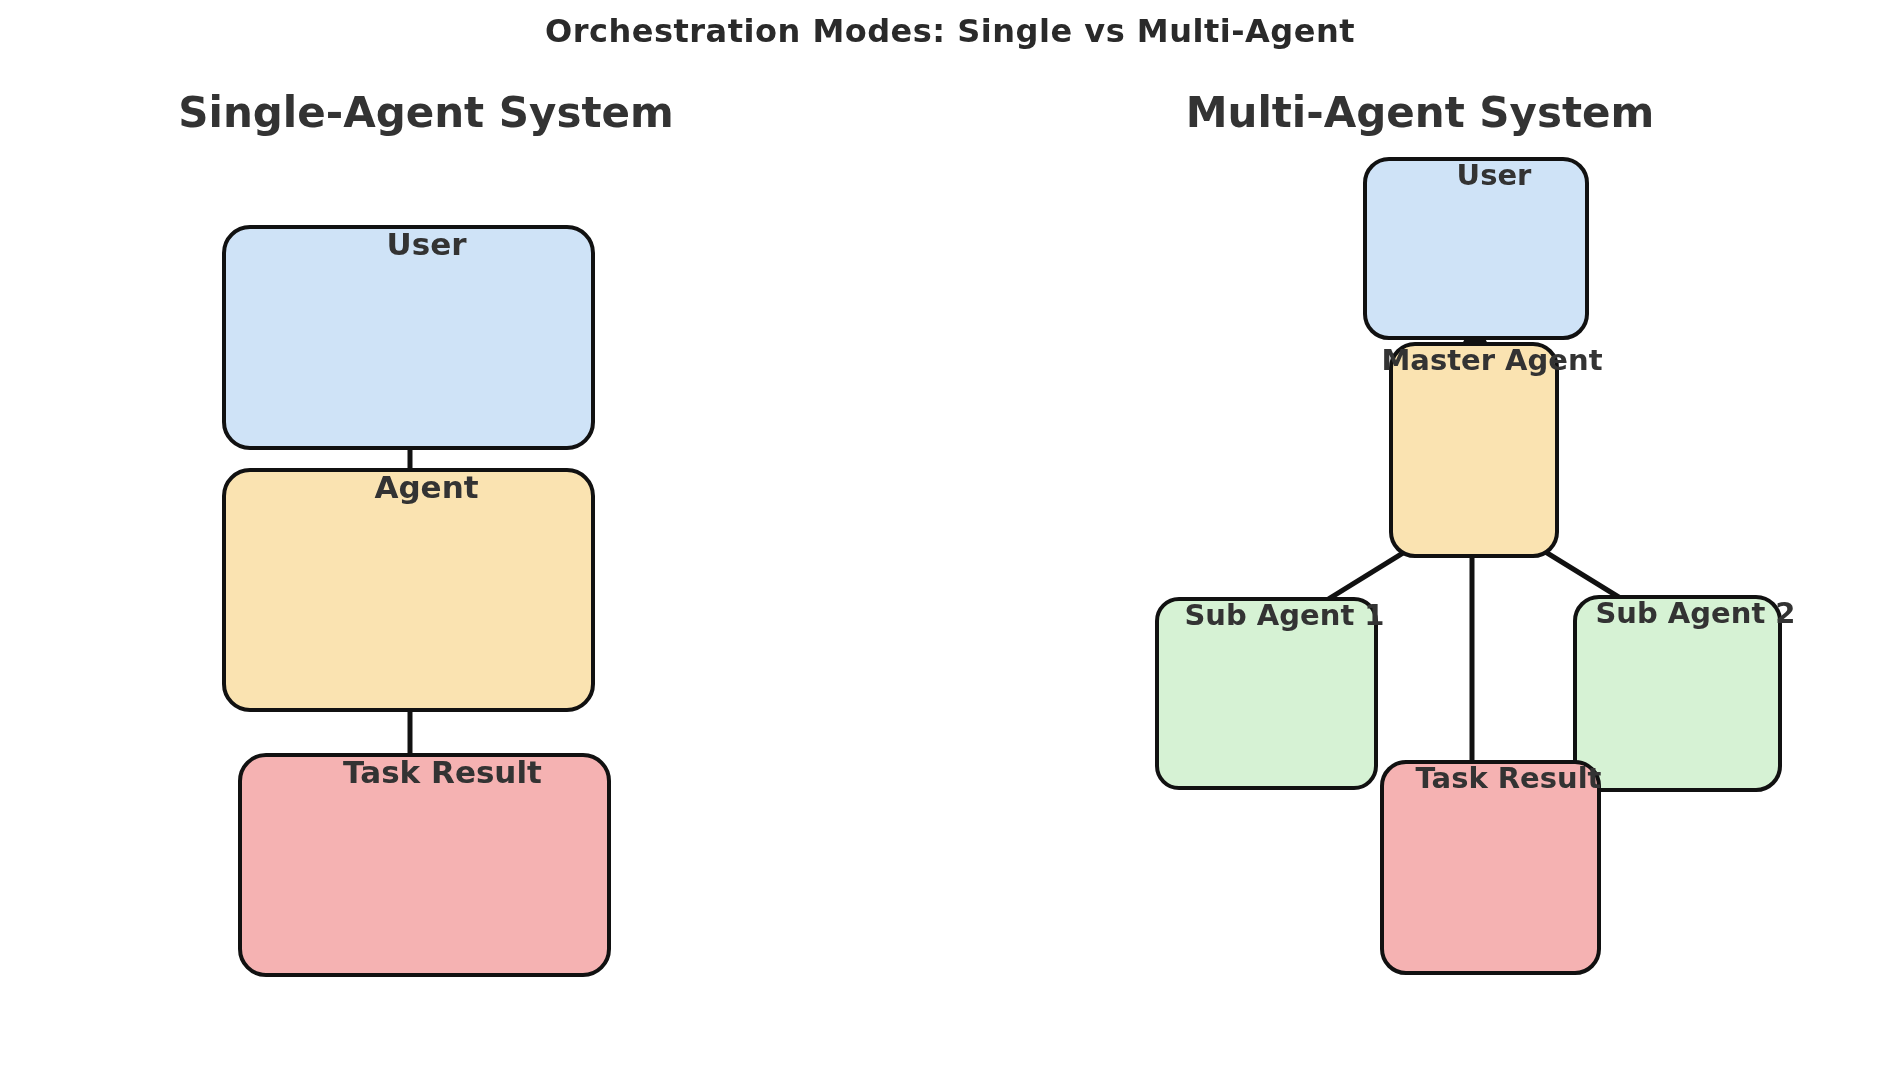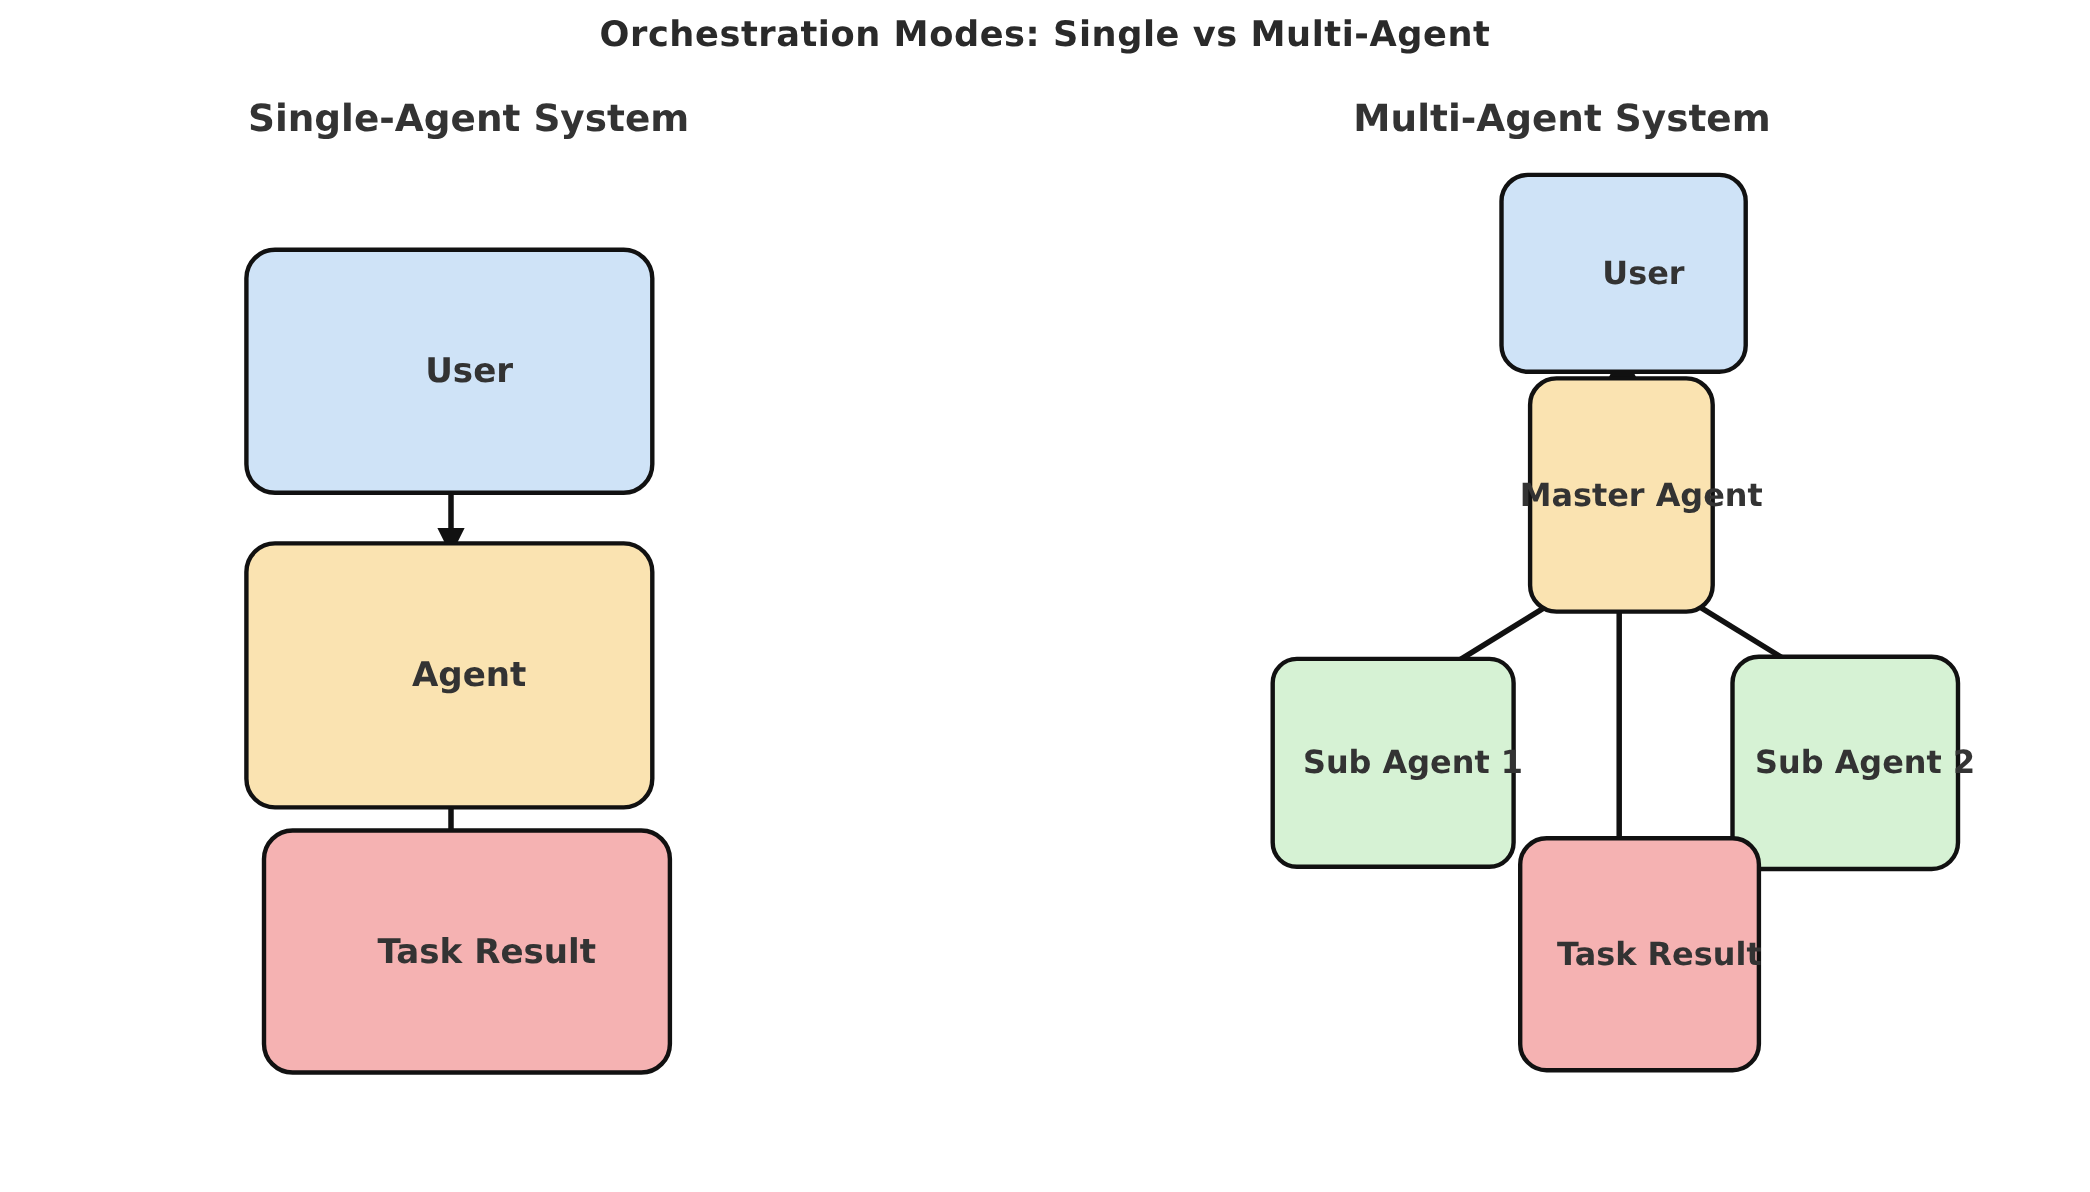--- a/index.html
+++ b/index.html
@@ -12,41 +12,41 @@
     background:var(--background);
     font-family:"DejaVu Sans","Liberation Sans",sans-serif;
     color:var(--text);
   }
   .fig-title{
     position:absolute;left:0;top:12px;width:1900px;text-align:center;
     font-size:32px;font-weight:bold;color:#2a2a2a;letter-spacing:0.5px;
   }
   .col-heading{
     position:absolute;top:88px;width:600px;text-align:center;
-    font-size:34px;font-weight:bold;color:var(--text);
+    font-size:42px;font-weight:bold;color:var(--text);
   }
   .col-heading.left{left:126px;}
   .col-heading.right{left:1120px;}
   .node{
-    position:absolute;display:flex;align-items:center;justify-content:center;
+    position:absolute;display:flex;justify-content:center;
     border:4px solid var(--box-border);border-radius:28px;box-sizing:border-box;padding-left:36px;
   }
   .node .lbl{
     font-weight:bold;color:var(--text);white-space:nowrap;line-height:1;
   }
   .left-col .lbl{font-size:31px;}
   .right-col .lbl{font-size:29px;}
   .fill-user{background:var(--node-user);}
   .fill-agent{background:var(--node-agent);}
   .fill-sub{background:var(--node-sub-agent);}
   .fill-task{background:var(--node-task-result);margin-left:16px;}
 
   
   #n-user-l {left:222px;top:225px;width:373px;height:225px;}
-  #n-agent-l{left:222px;top:468px;width:373px;height:244px;margin-top:24px;}
+  #n-agent-l{left:222px;top:468px;width:373px;height:244px;}
   #n-task-l {left:222px;top:753px;width:373px;height:224px;}
 
   
   #n-user-r {left:1363px;top:157px;width:226px;height:183px;border-radius:26px;}
   #n-master {left:1389px;top:342px;width:170px;height:216px;border-radius:26px;}
   #n-sub1   {left:1155px;top:597px;width:223px;height:193px;border-radius:24px;}
   #n-sub2   {left:1573px;top:595px;width:209px;height:197px;border-radius:26px;}
   #n-task-r {left:1364px;top:760px;width:221px;height:215px;border-radius:26px;}
 
   svg.arrows{position:absolute;left:0;top:0;width:1900px;height:1084px;pointer-events:none;}

